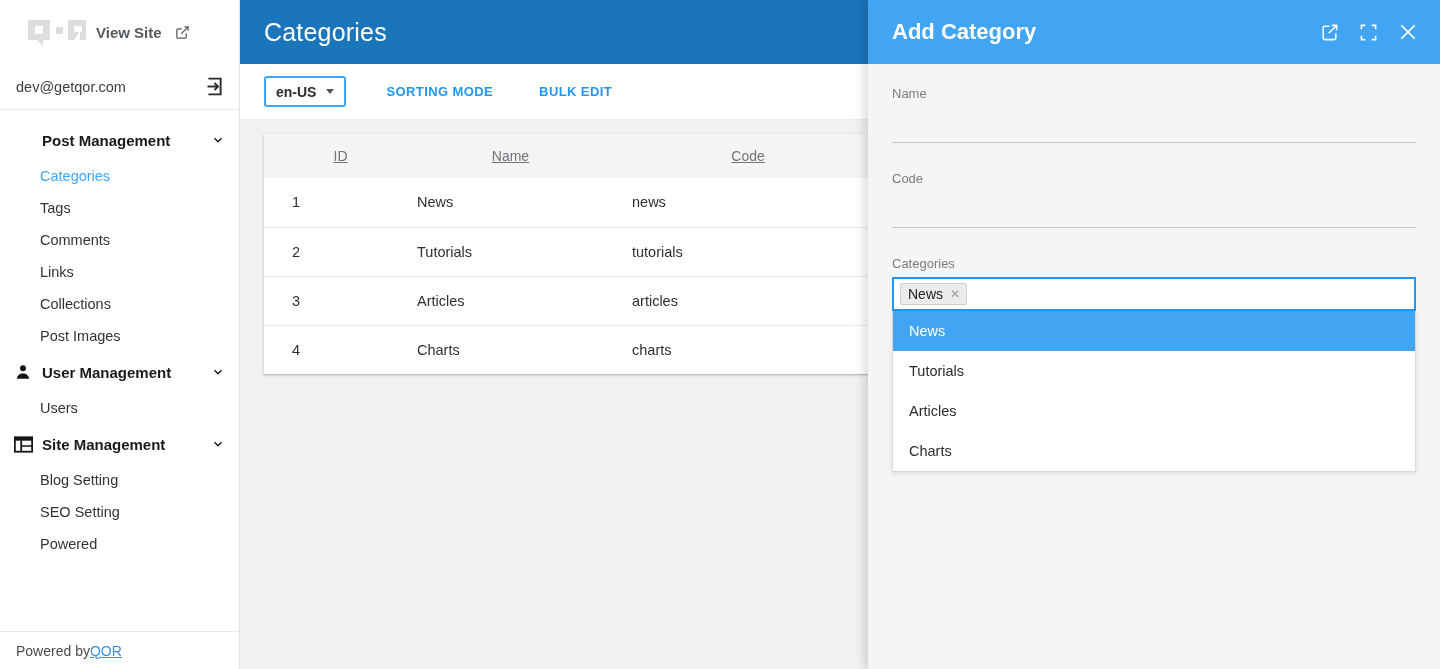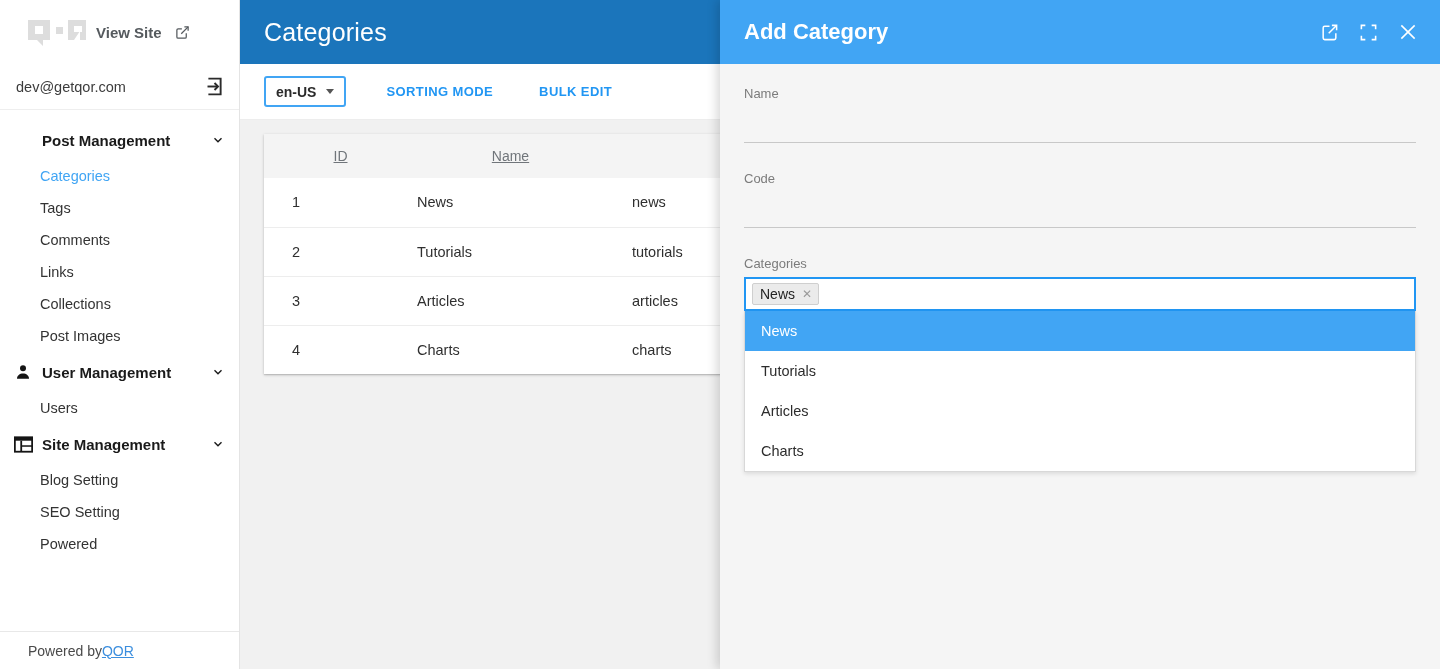--- a/index.html
+++ b/index.html
@@ -63,21 +63,21 @@
     display: flex; align-items: center;
     height: 32px; padding-left: 40px;
     font-size: 14.5px; color: #333333; cursor: pointer;
   }
   .nav-item.active { color: #41a5f4; }
 
   .sb-foot {
     flex: 0 0 38px; height: 38px;
     border-top: 1px solid #e8e8e8;
     display: flex; align-items: center;
-    padding-left: 28px;
+    padding-left: 16px;
     font-size: 14px; color: #4a4a4a;
   }
   .sb-foot a { color: #3b8ede; text-decoration: underline; cursor: pointer; }
 
   
   .main {
     position: absolute; left: 240px; top: 0;
     width: 1200px; height: 669px;
     background: #f1f1f1;
   }
@@ -130,21 +130,21 @@
     border-top: 1px solid #ededed;
   }
   tbody tr:first-child td { border-top: none; }
   .col-id   { width: 125px; }
   .col-name { width: 215px; }
   .col-code { width: 260px; }
 
   
   .panel {
     position: absolute; right: 0; top: 0;
-    width: 720px; height: 669px;
+    width: 572px; height: 669px;
     background: #f5f5f5;
     box-shadow: -3px 0 10px rgba(0,0,0,.16);
   }
   .panel-header {
     height: 64px; background: #41a5f4;
     display: flex; align-items: center;
     padding: 0 22px 0 24px;
   }
   .panel-title { color: #ffffff; font-size: 22px; font-weight: bold; flex: 1 1 auto; }
   .panel-actions { display: flex; align-items: center; gap: 20px; }

